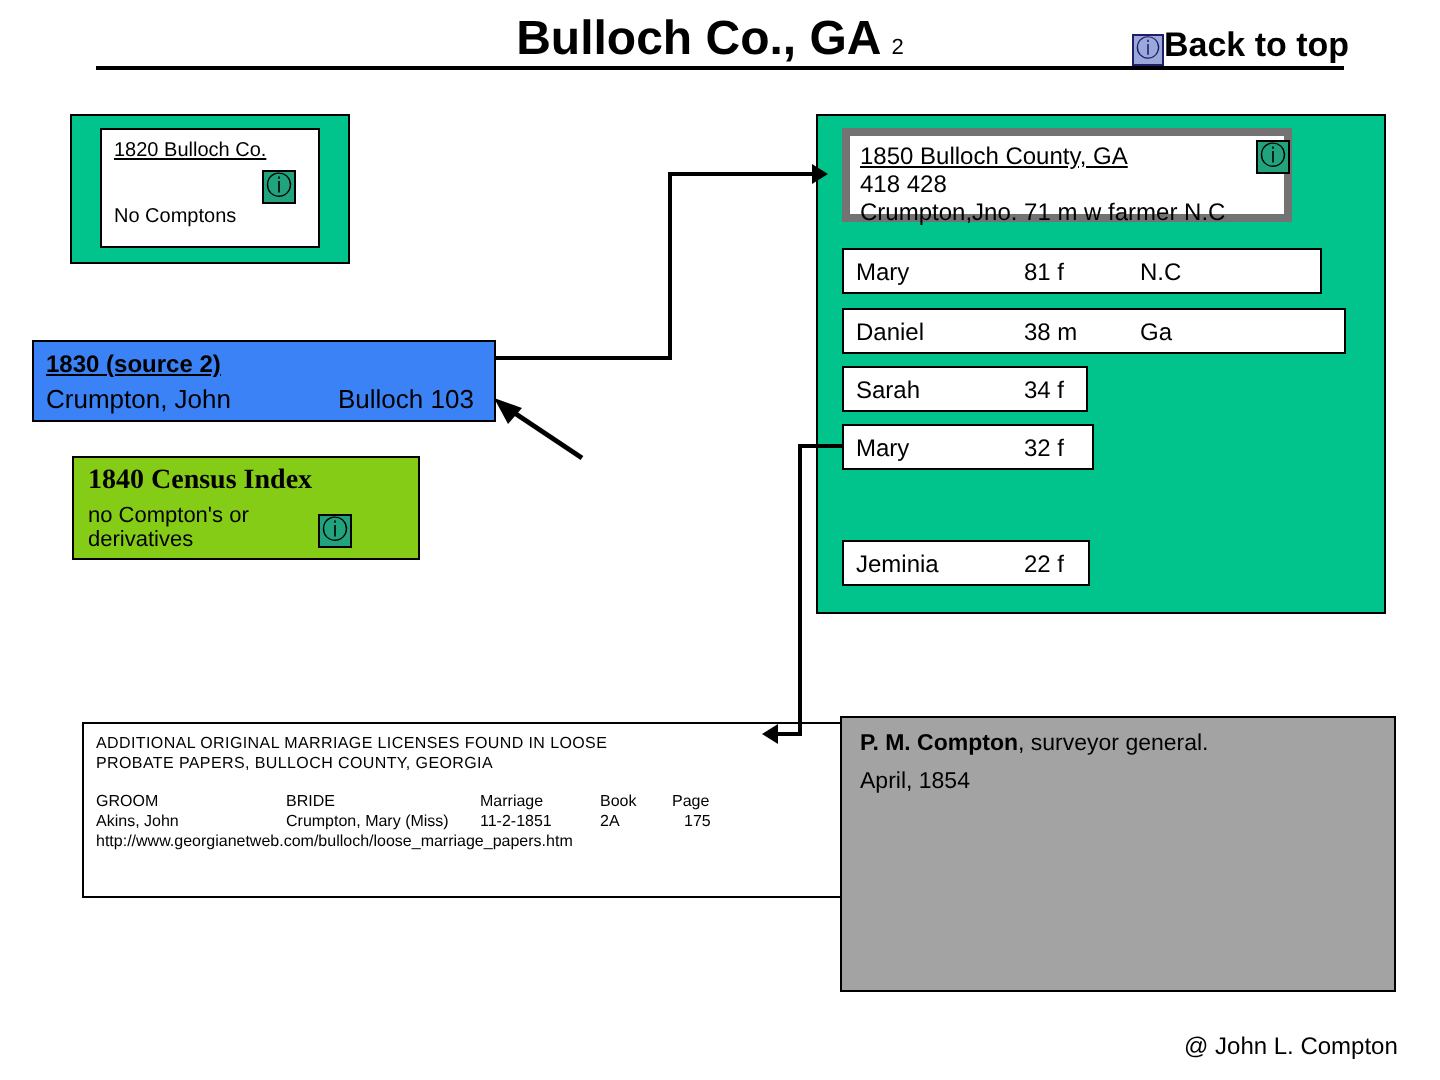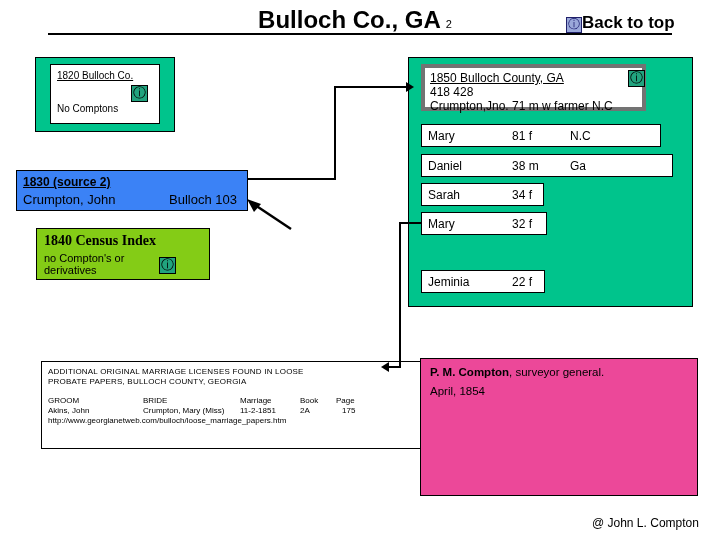--- a/index.html
+++ b/index.html
@@ -209,21 +209,21 @@
   #box-marriage .r-groom  { position: absolute; left: 6px;   top: 44px; }
   #box-marriage .r-bride  { position: absolute; left: 101px; top: 44px; }
   #box-marriage .r-marr   { position: absolute; left: 198px; top: 44px; }
   #box-marriage .r-book   { position: absolute; left: 258px; top: 44px; }
   #box-marriage .r-page   { position: absolute; left: 300px; top: 44px; }
   #box-marriage .url      { position: absolute; left: 6px;   top: 54px; white-space: nowrap; }
 
   
   #box-surveyor {
     position: absolute; left: 420px; top: 358px; width: 278px; height: 138px;
-    background: #ec4899; border: 1px solid #000000; box-sizing: border-box;
+    background: #a3a3a3; border: 1px solid #000000; box-sizing: border-box;
     font-size: 11.5px; color: #000000;
   }
   #box-surveyor .l1 { position: absolute; left: 9px; top: 7px;  white-space: nowrap; }
   #box-surveyor .l1 b { font-weight: bold; }
   #box-surveyor .l2 { position: absolute; left: 9px; top: 26px; white-space: nowrap; }
   #box-surveyor .body {
     position: absolute; left: 9px; top: 48px; width: 262px;
     line-height: 16px;
   }
 

